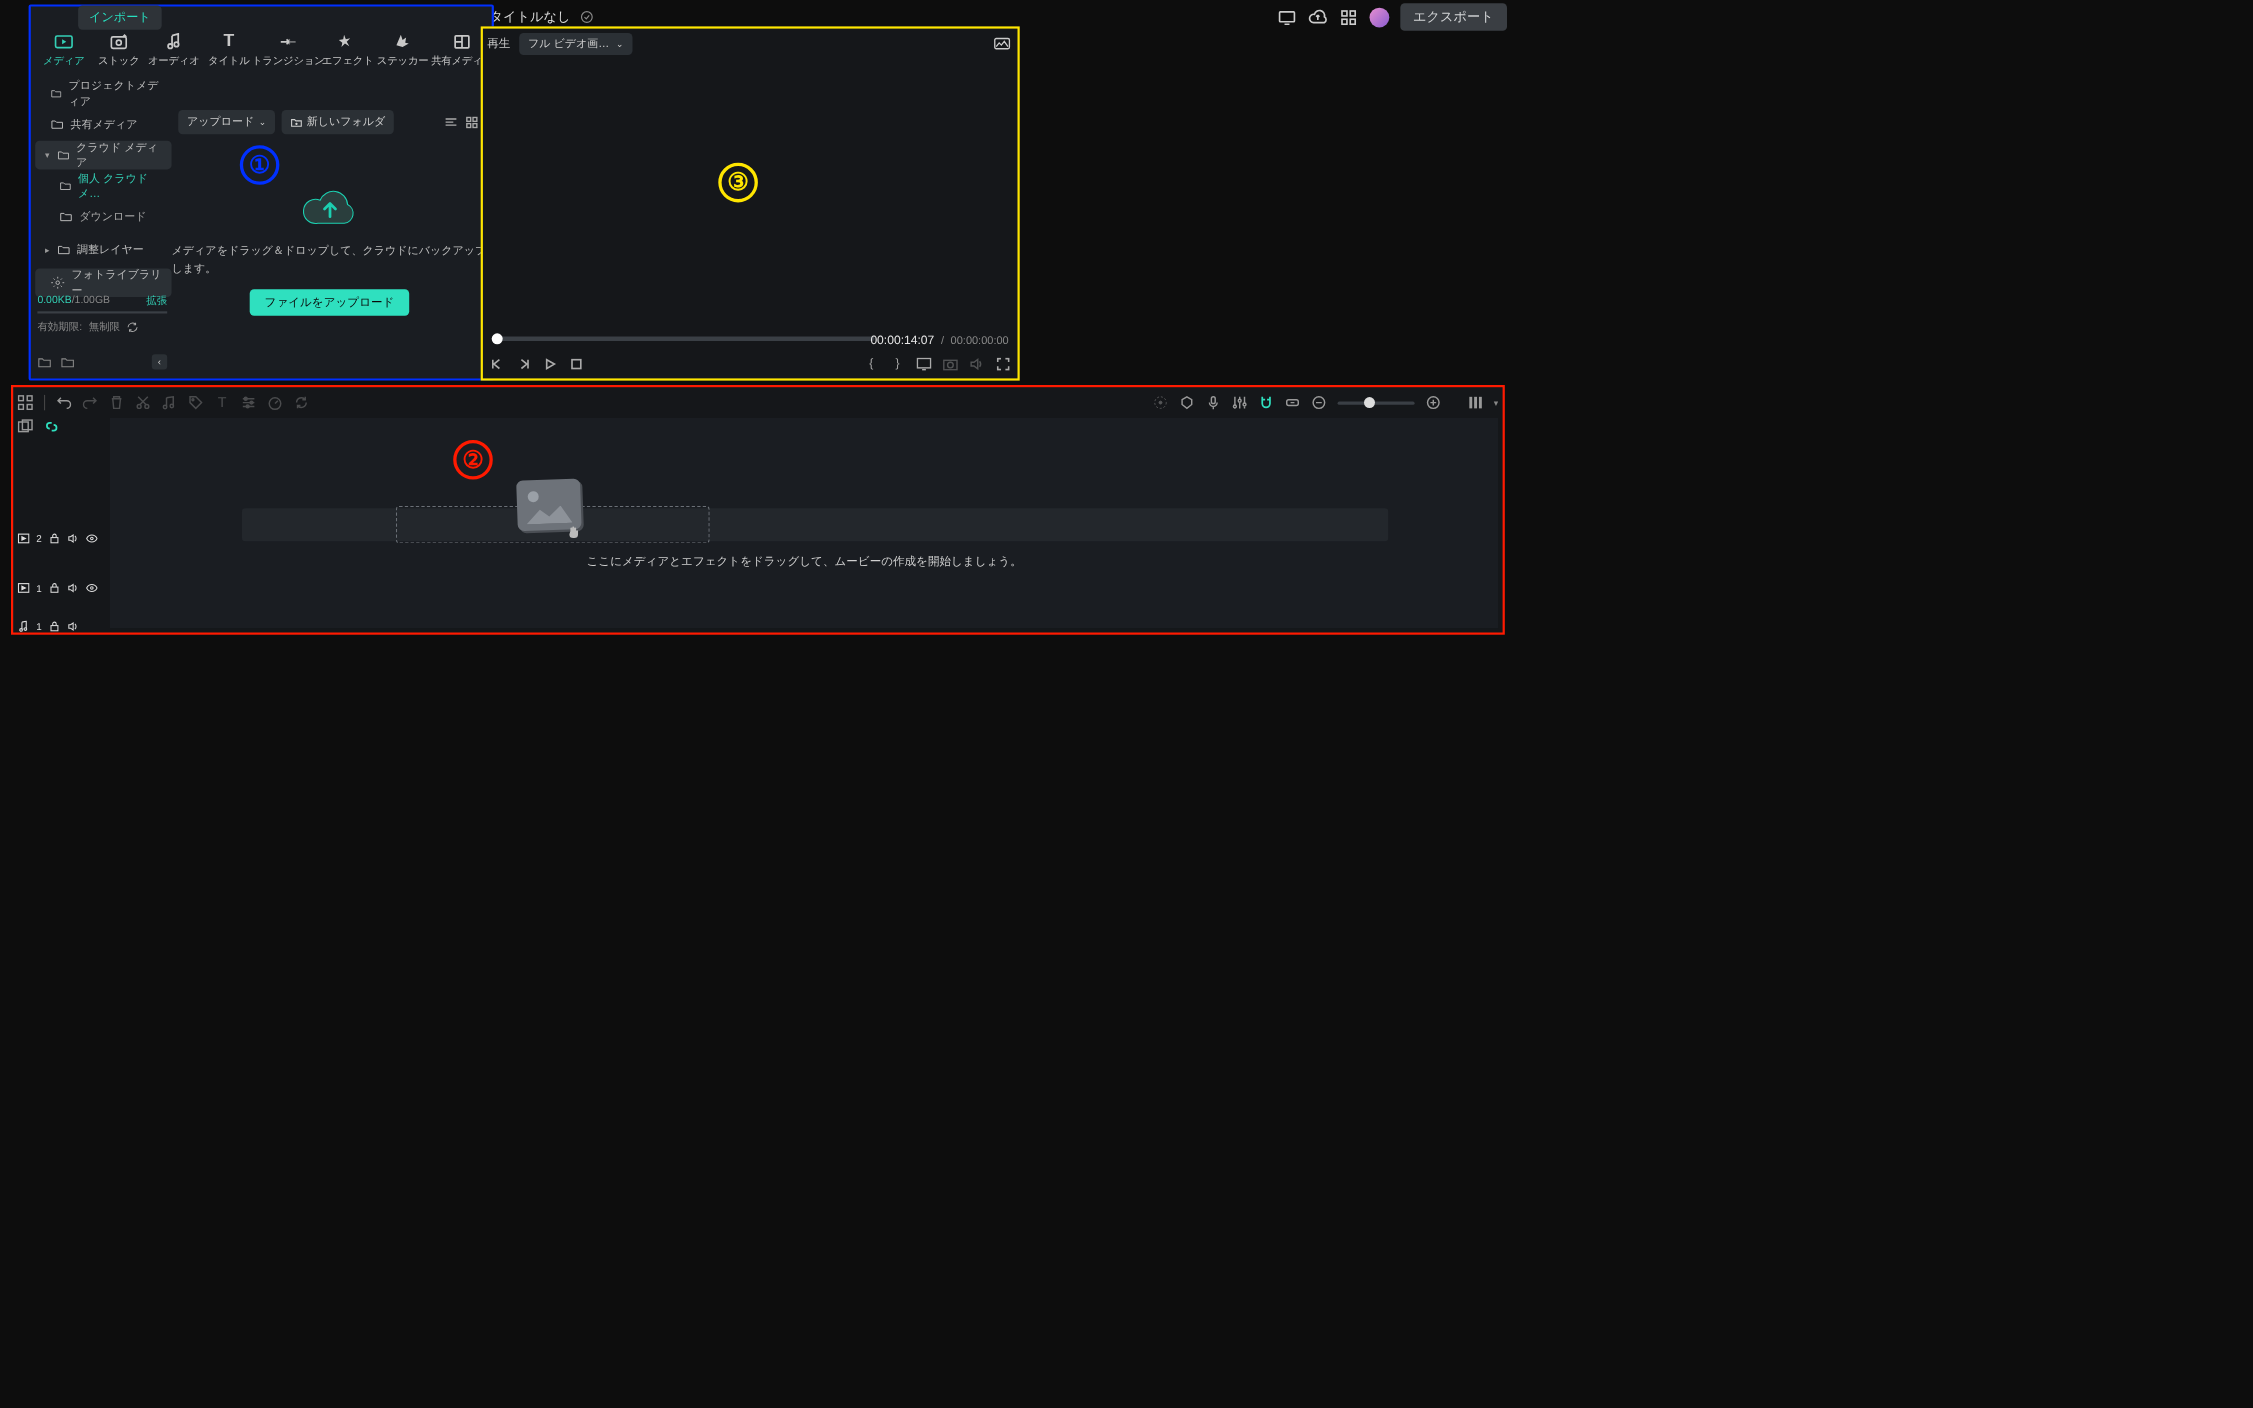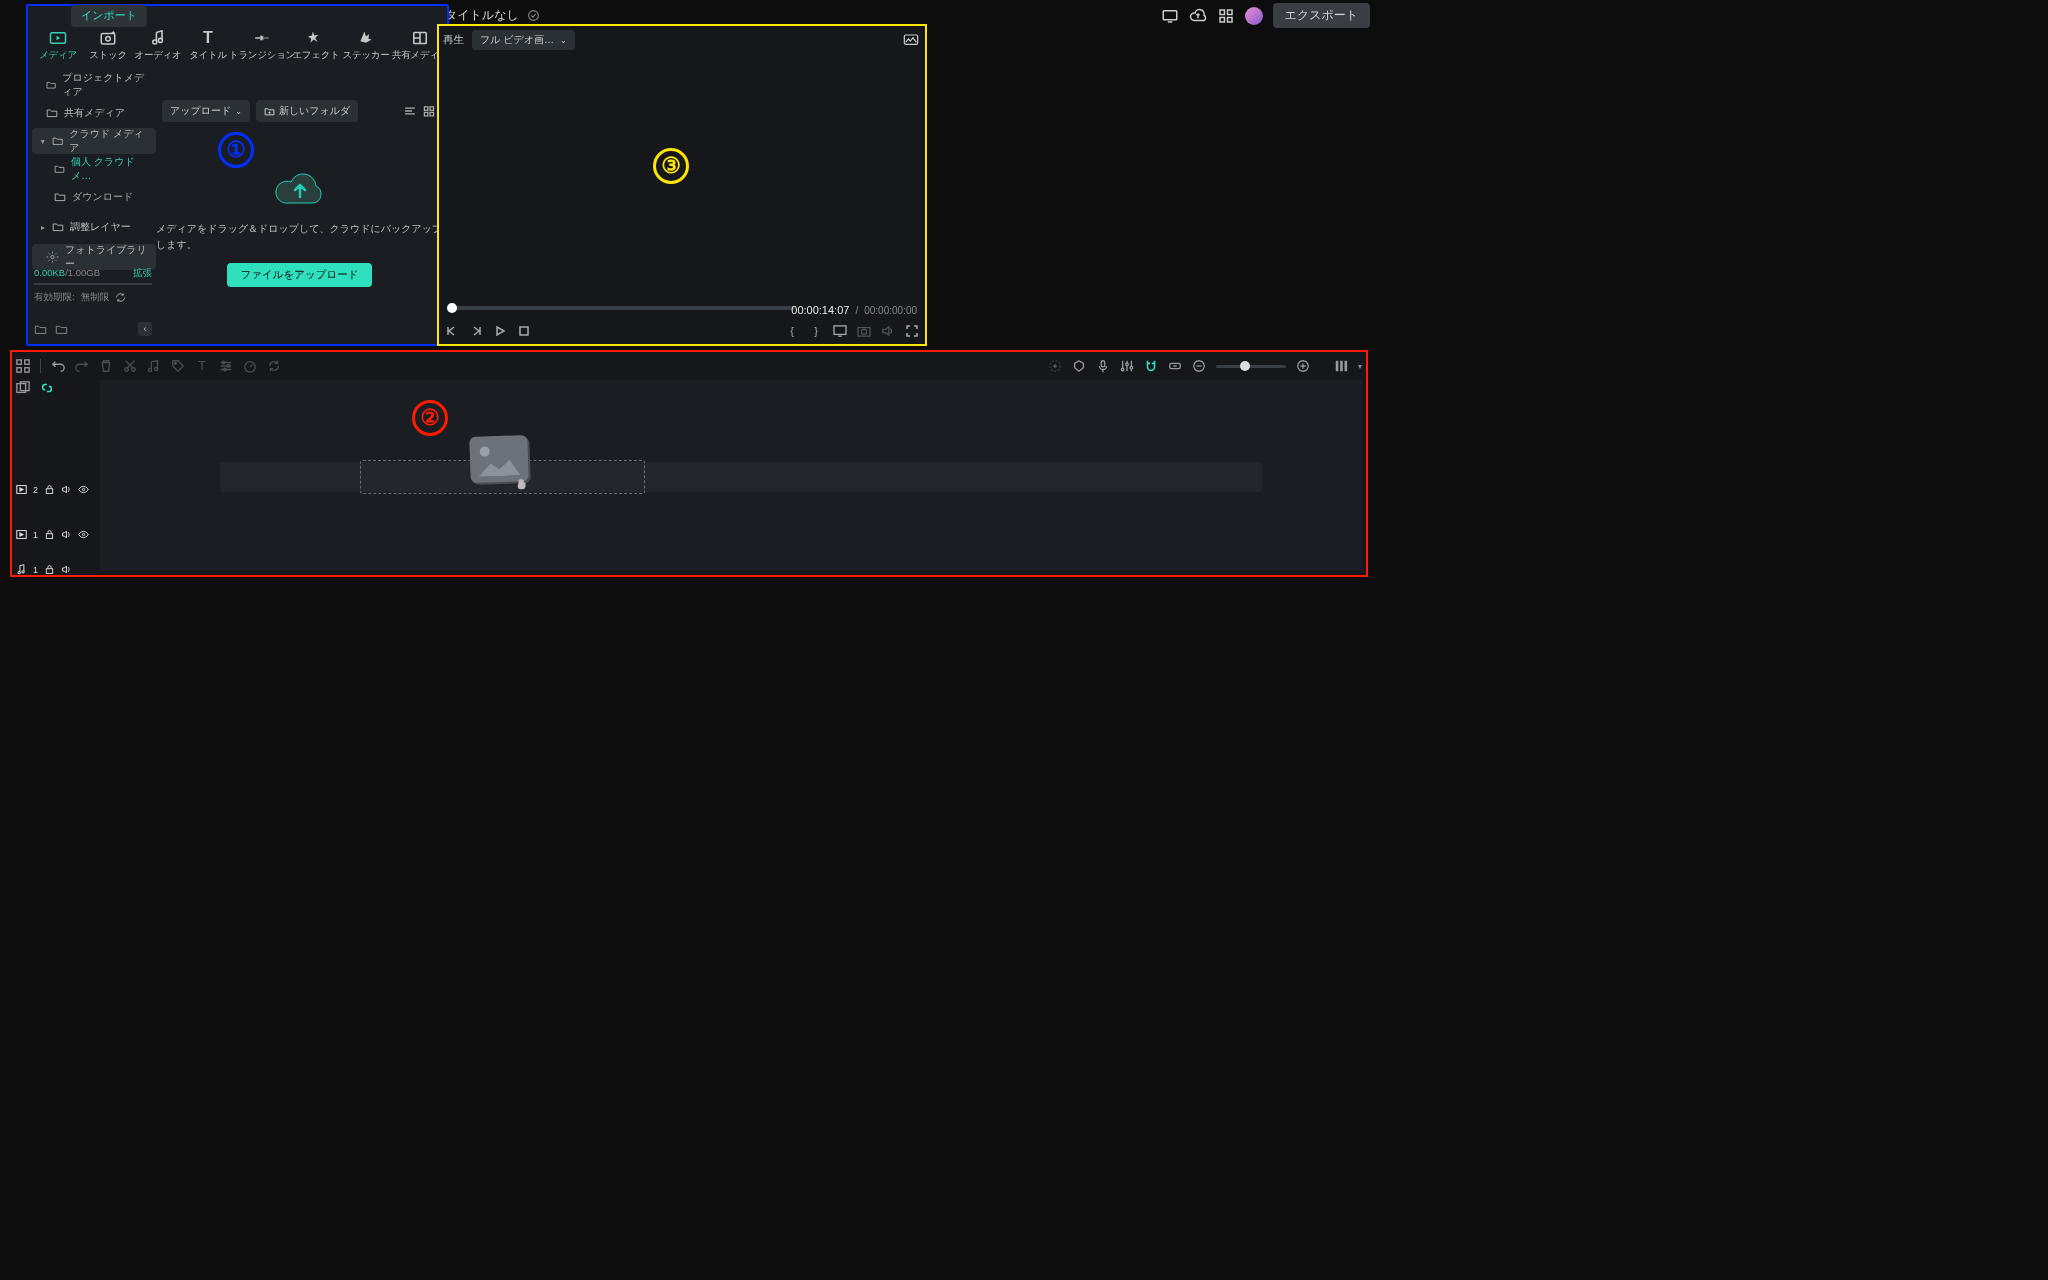--- a/index.html
+++ b/index.html
@@ -558,16 +558,17 @@
     </div>
   </div>
 
   <div class="tl-area">
     <div class="dropzone"></div>
     <div class="dz-dash"></div>
     <div class="dz-img"></div>
     <svg class="dz-hand" viewBox="0 0 16 16" fill="#bbb">
         <path d="M4 8V5a1 1 0 0 1 2 0v2V4a1 1 0 0 1 2 0v3V5a1 1 0 0 1 2 0v3a1 1 0 0 1 2 0v3a4 4 0 0 1-4 4H7a4 4 0 0 1-4-4z"></path>
       </svg>
+    <div class="dz-text">ここにメディアとエフェクトをドラッグして、ムービーの作成を開始しましょう。</div>
   </div>
 
   <div class="cnum red" style="left:400px; top:48px;">②</div>
 </div>
 
 </body></html>

